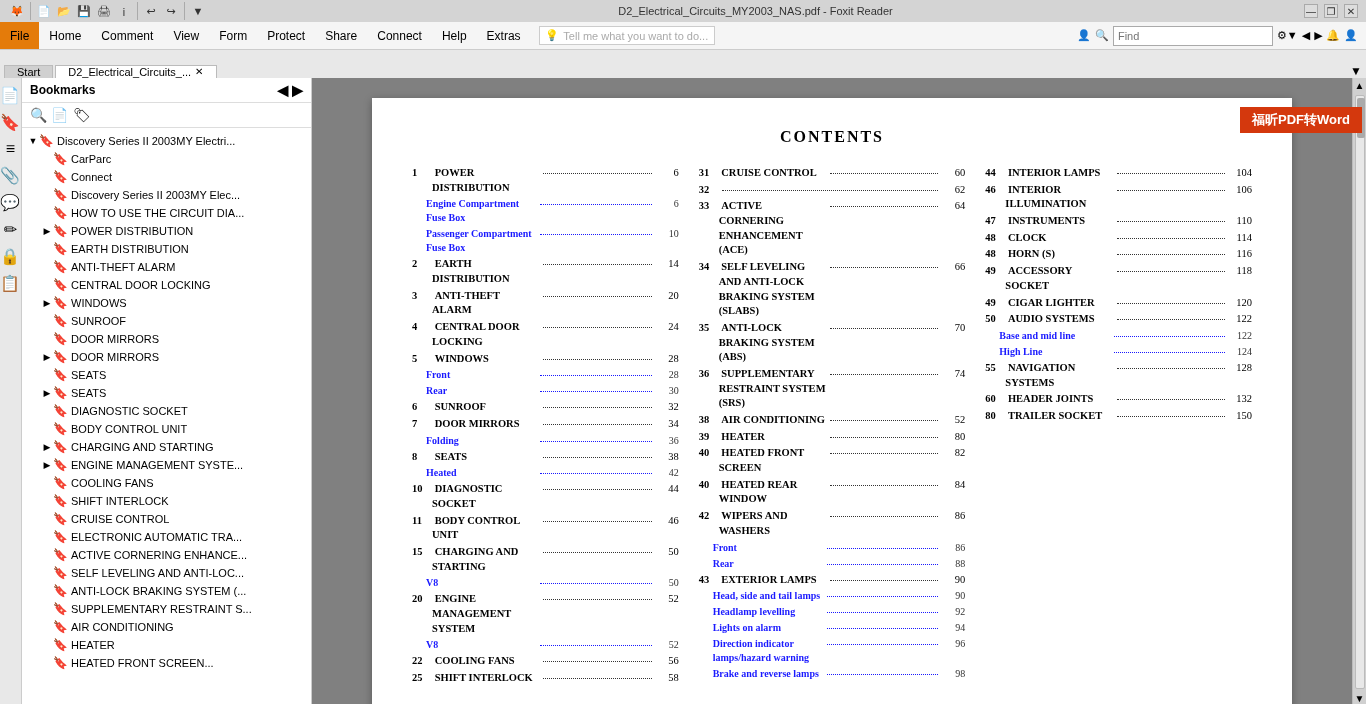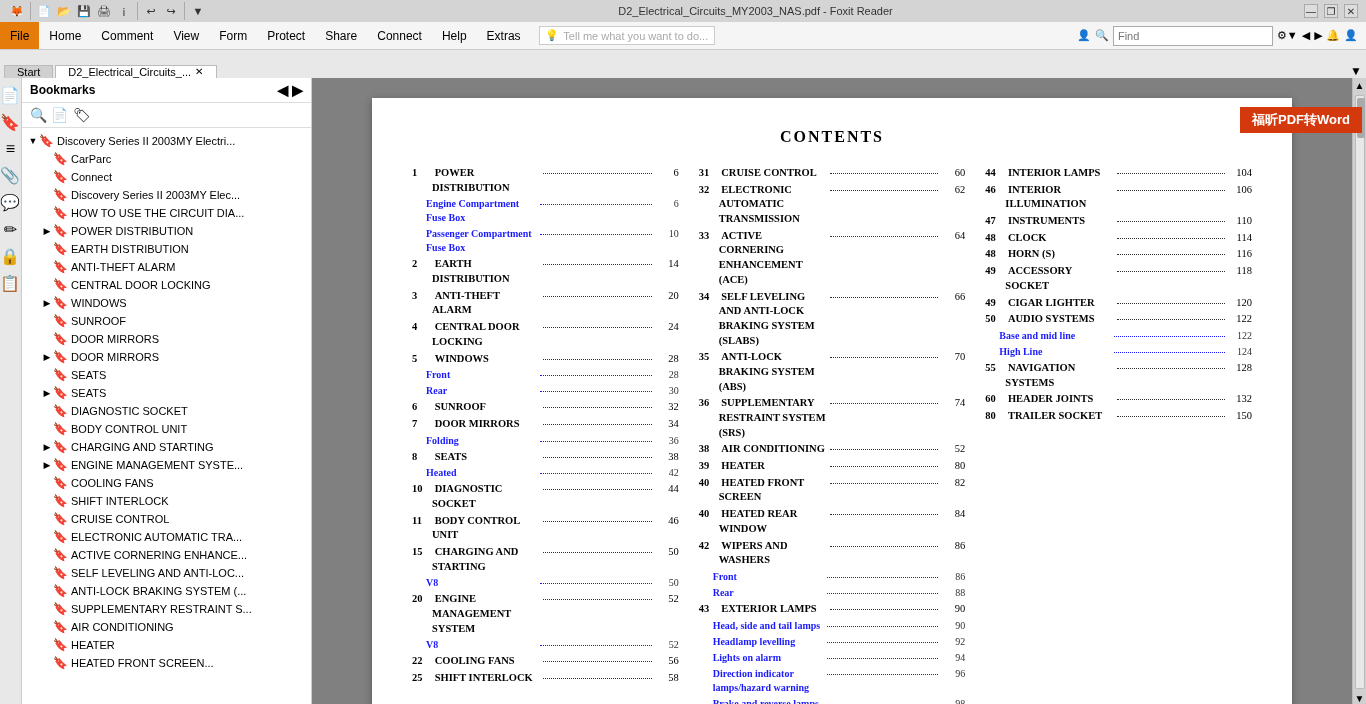--- a/index.html
+++ b/index.html
@@ -606,21 +606,20 @@
 
         <div class="contents-col" id="col2">
             <div class="contents-entry">
       <span class="entry-num">31</span>
       <span class="entry-title">&nbsp;CRUISE CONTROL</span>
       <span class="entry-dots"></span>
       <span class="entry-page">60</span>
     </div>
             <div class="contents-entry">
       <span class="entry-num">32</span>
-      <span class="entry-title">&nbsp;ELECTRONIC AUTOMATIC TRANSMISSION</span>
       <span class="entry-dots"></span>
       <span class="entry-page">62</span>
     </div>
             <div class="contents-entry">
       <span class="entry-num">33</span>
       <span class="entry-title">&nbsp;ACTIVE CORNERING ENHANCEMENT (ACE)</span>
       <span class="entry-dots"></span>
       <span class="entry-page">64</span>
     </div>
             <div class="contents-entry">

